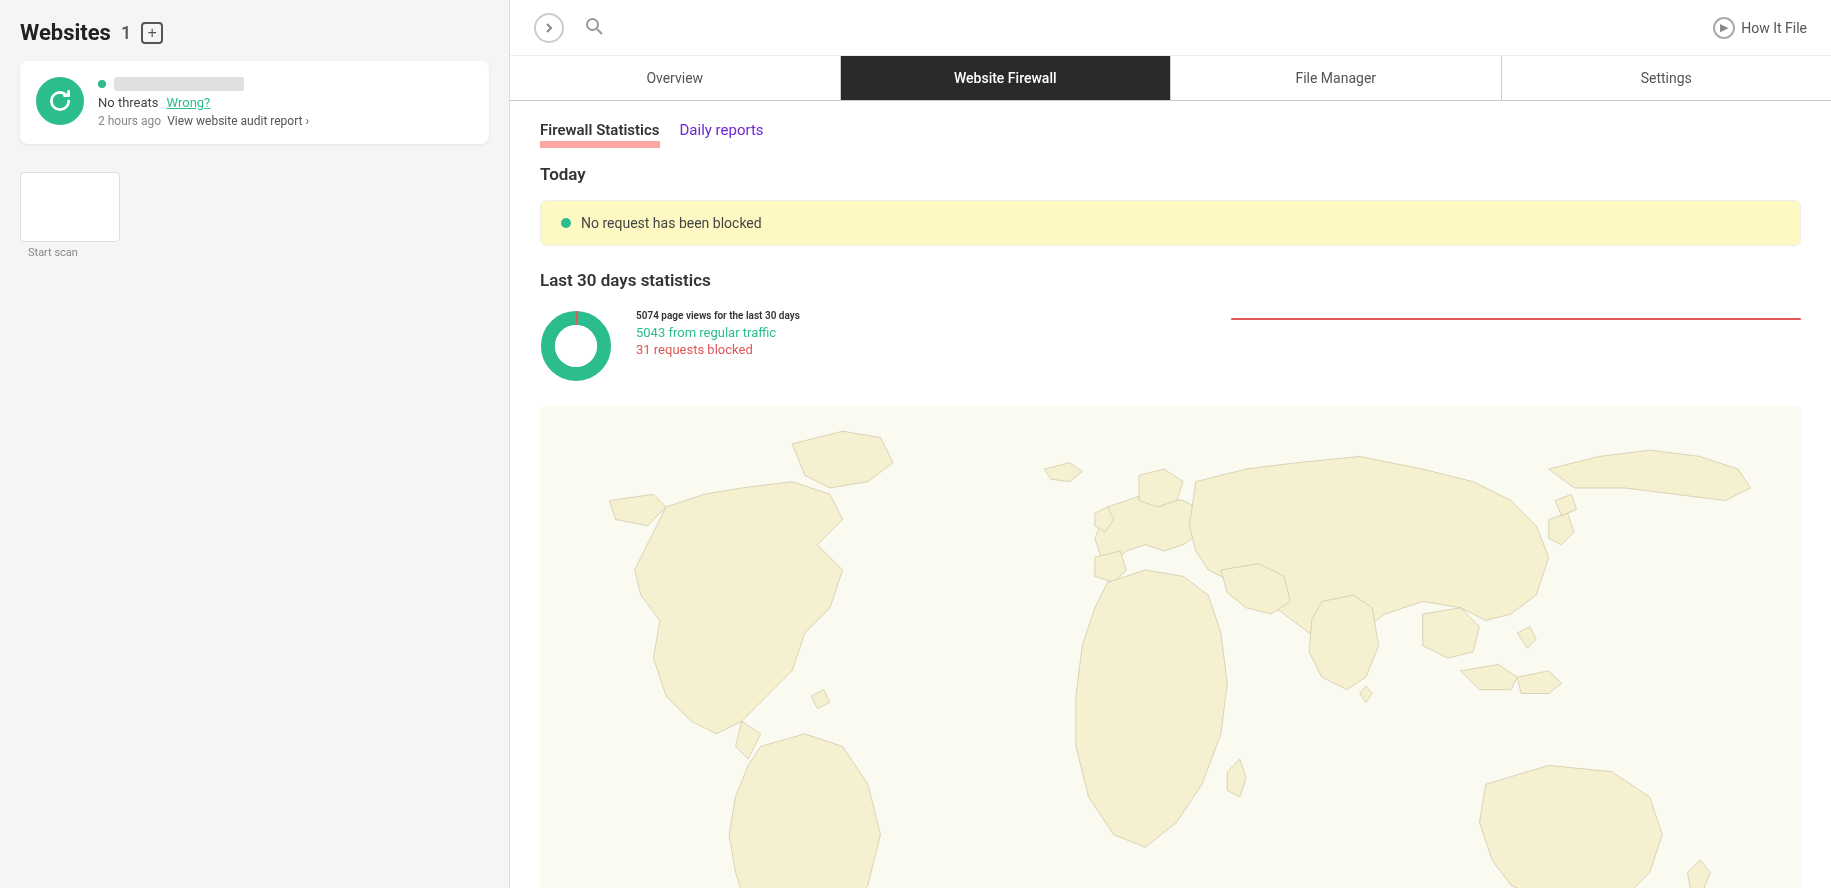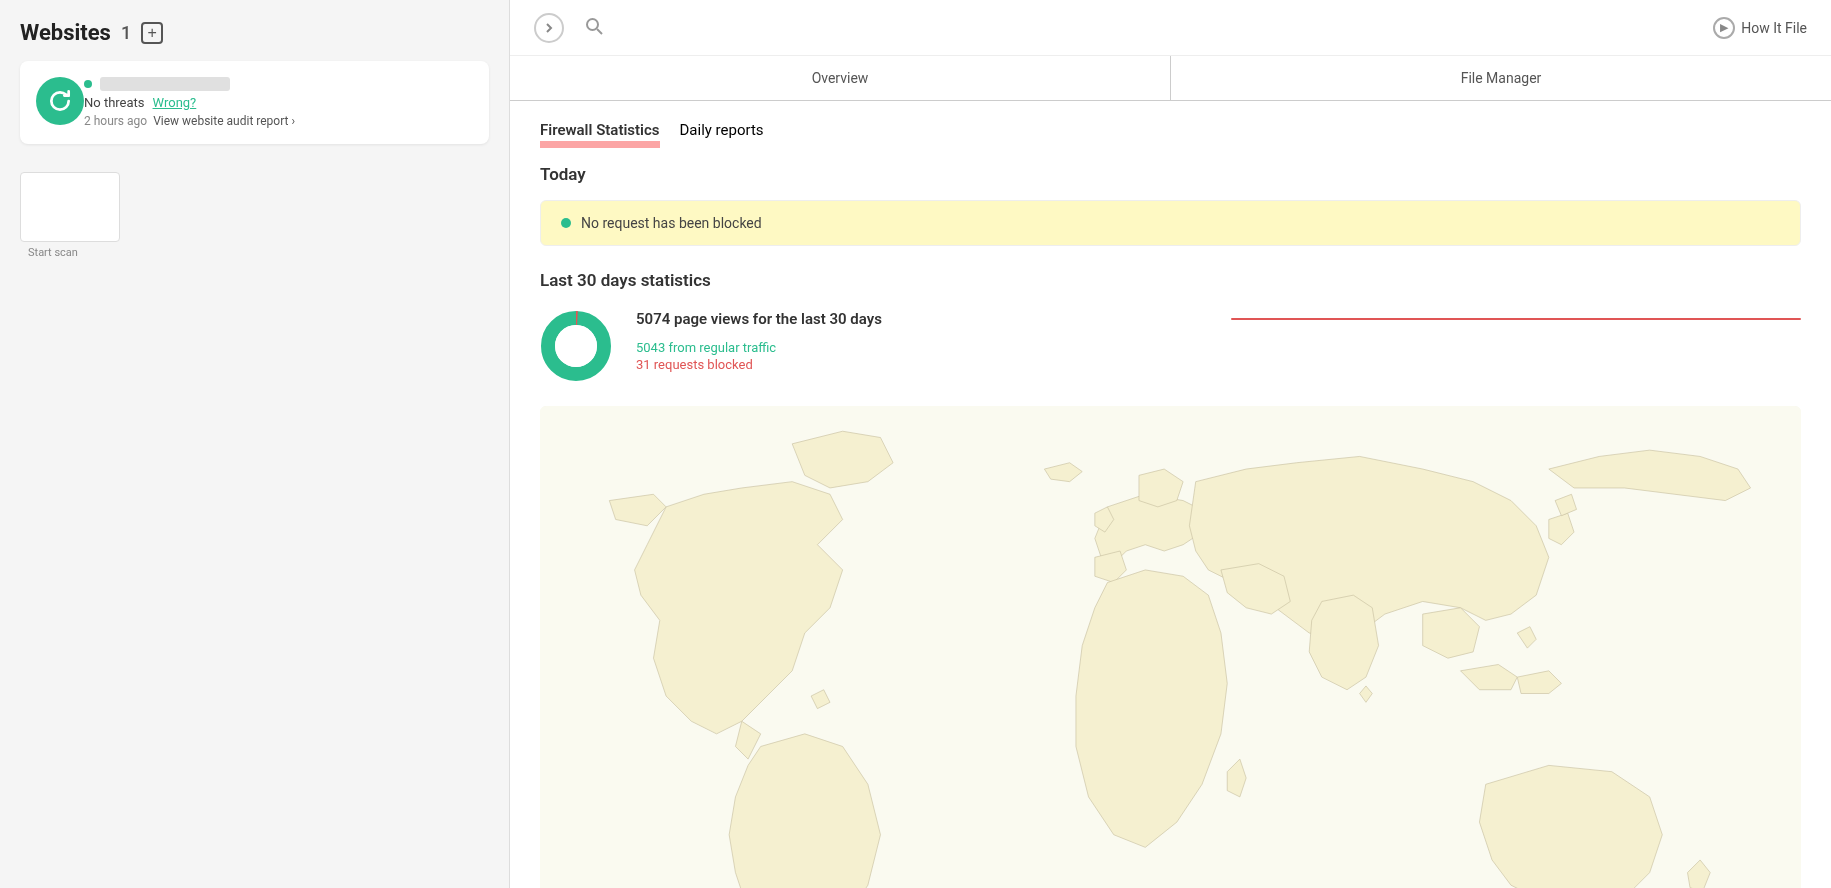--- a/index.html
+++ b/index.html
@@ -56,20 +56,21 @@
       background: transparent;
     }
 
     .website-card {
       background: #fff;
       border-radius: 8px;
       padding: 16px;
       box-shadow: 0 1px 3px rgba(0,0,0,0.08);
       display: flex;
       align-items: flex-start;
+      gap: 14px;
     }
 
     .scan-icon {
       width: 48px;
       height: 48px;
       background: #2bbd8e;
       border-radius: 50%;
       display: flex;
       align-items: center;
       justify-content: center;
@@ -263,21 +264,21 @@
     }
 
     .sub-nav {
       display: flex;
       gap: 20px;
       margin-bottom: 16px;
     }
 
     .sub-nav-link {
       font-size: 15px;
-      color: #000000;
+      color: #6d28d9;
       cursor: pointer;
       text-decoration: none;
     }
 
     .sub-nav-link.active {
       color: #333;
       font-weight: 600;
       border-bottom: 7px solid #fca5a5;
       padding-bottom: 2px;
     }
@@ -332,24 +333,24 @@
       width: 72px;
       height: 72px;
       flex-shrink: 0;
     }
 
     .stats-text-col {
       flex: 1;
     }
 
     .page-views-title {
-      font-size: 15px;
+      font-size: 10px;
       font-weight: 600;
       color: #333;
-      margin-bottom: 12px;
+      margin-bottom: 4px;
     }
 
     .regular-traffic-text {
       font-size: 13px;
       color: #2bbd8e;
       margin-bottom: 2px;
     }
 
     .blocked-text {
       font-size: 13px;
@@ -446,21 +447,23 @@
     <div class="how-it-works">
       <div class="how-it-works-icon">
         <span>▶</span>
       </div>
       <span>How It File</span>
     </div>
   </div>
 
   <div class="tabs-bar">
     <div class="tab">Overview</div>
+    <div class="tab active">Website Firewall</div>
     <div class="tab">File Manager</div>
+    <div class="tab">Settings</div>
   </div>
 
   <div class="content-area">
 
     <div class="sub-nav">
       <a class="sub-nav-link active">Firewall Statistics</a>
       <a class="sub-nav-link">Daily reports</a>
     </div>
 
     <div class="section-title">Today</div>

